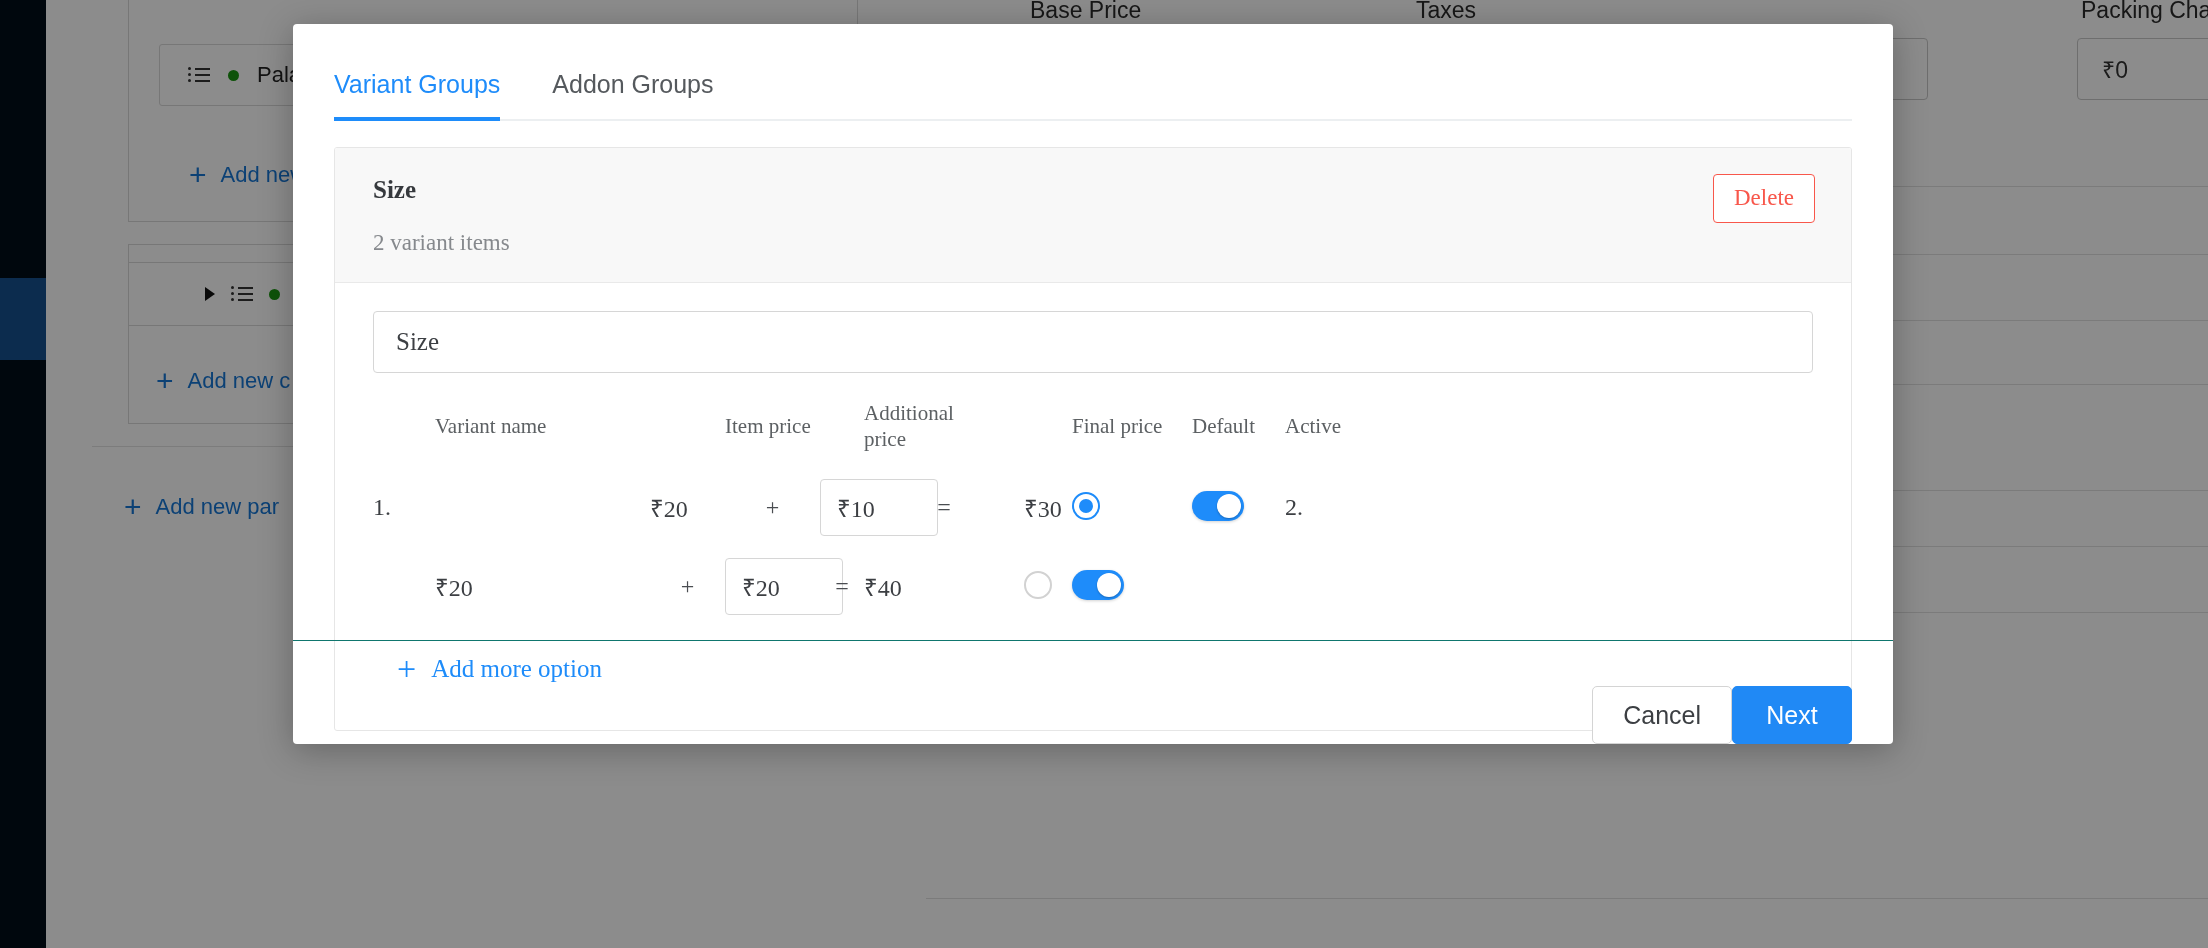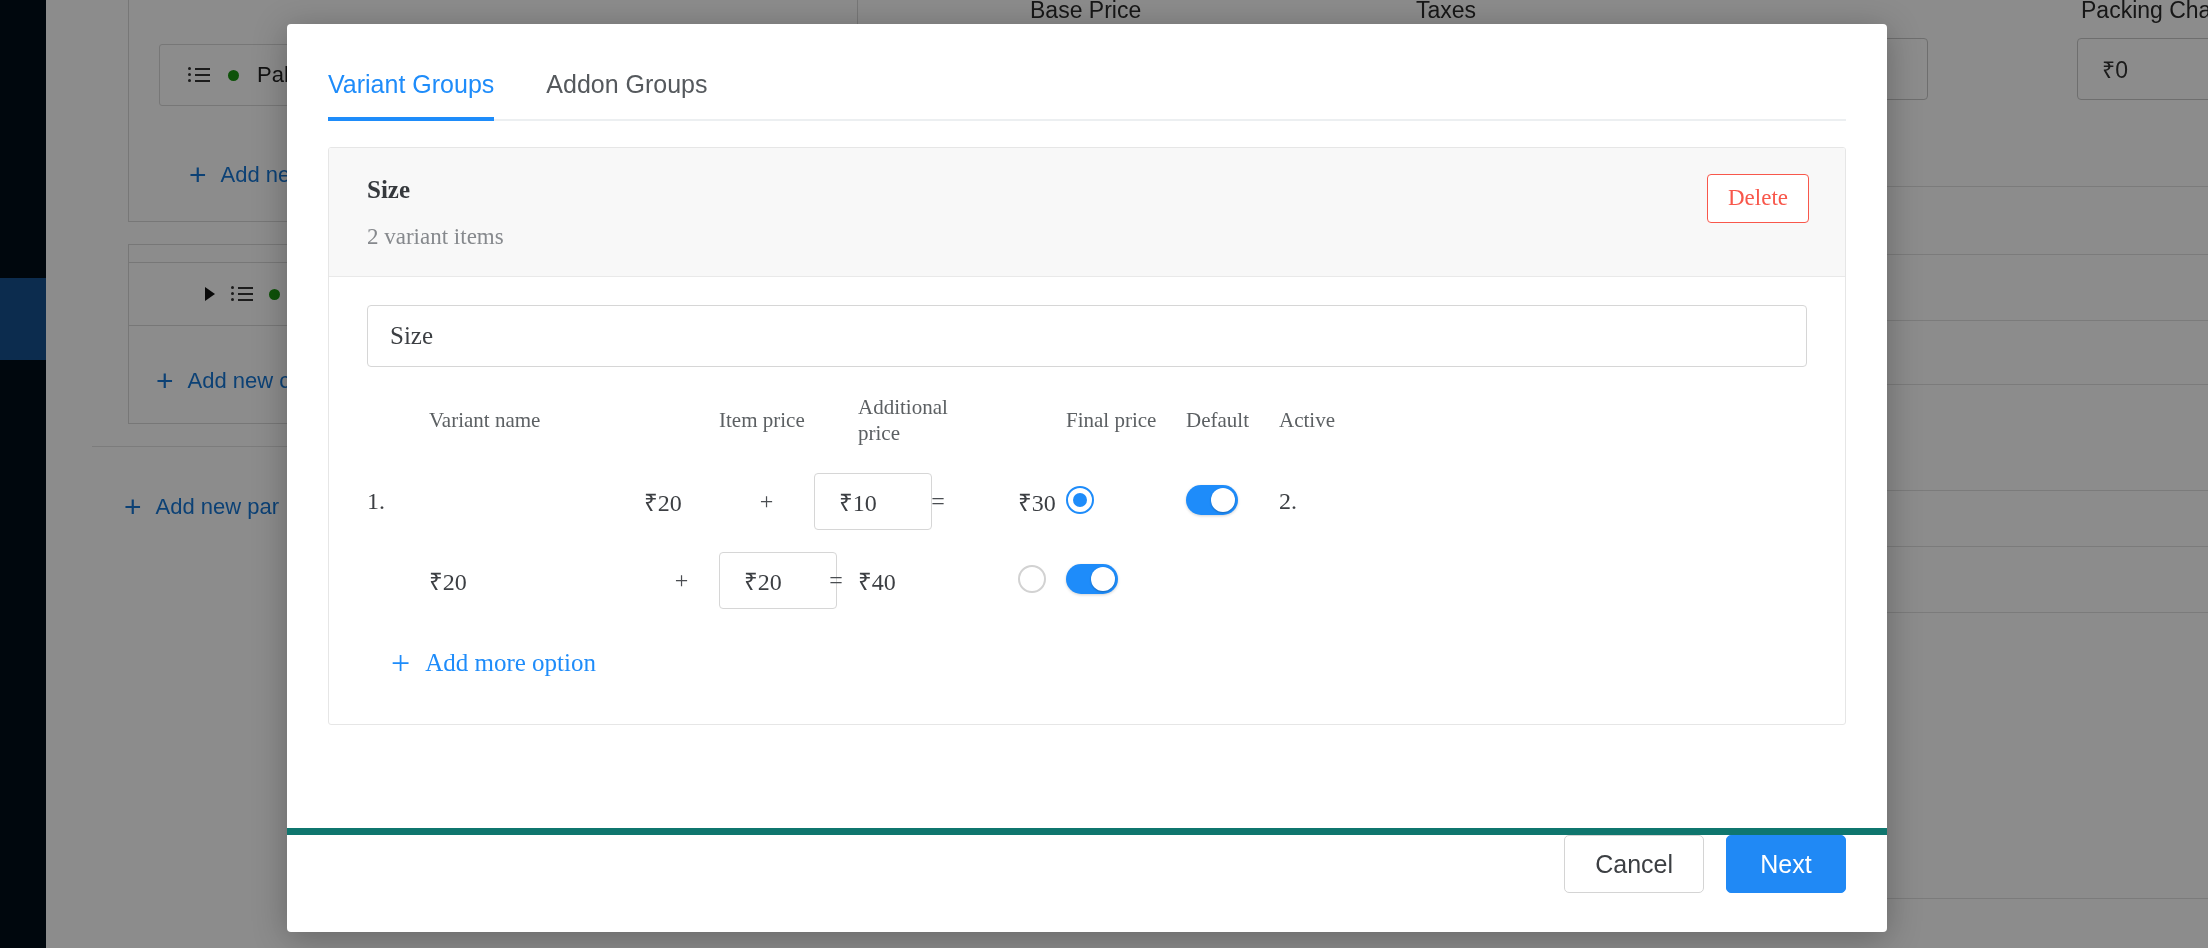--- a/index.html
+++ b/index.html
@@ -125,22 +125,22 @@
 
   
   #veil {
     position: absolute; inset: 0;
     background: rgba(0,0,0,0.45);
   }
 
   
   #modal {
     position: absolute;
-    left: 287px; top: 24px;
-    width: 1600px; height: 908px;
+    left: 293px; top: 24px;
+    width: 1600px; height: 720px;
     background: #ffffff;
     border-radius: 4px;
     box-shadow: 0 6px 34px rgba(0,0,0,0.28);
     overflow: hidden;
   }
 
   .tabs {
     position: relative;
     height: 97px;
     padding-left: 41px;
@@ -186,21 +186,21 @@
     border-bottom: 1px solid #e9e9e9;
     padding: 26px 36px 26px 38px;
     display: flex; align-items: flex-start; justify-content: space-between;
     min-height: 103px;
   }
   .group-title {
     font-size: 25px; font-weight: bold; color: #36393d;
     line-height: 1.25;
   }
   .group-sub {
-    font-size: 23px; color: #86898d; margin-top: 19px; text-align: right;
+    font-size: 23px; color: #86898d; margin-top: 25px; text-align: right;
   }
   .delete-btn {
     border: 1px solid #f8574b;
     color: #f8574b;
     background: #fff;
     border-radius: 4px;
     font-size: 23px;
     font-family: inherit;
     padding: 9px 20px;
     cursor: pointer;
@@ -254,21 +254,21 @@
     font-size: 24px; color: #3c3f43; white-space: nowrap;
   }
   .vop {
     font-size: 24px; color: #4a4d51; text-align: center;
   }
   .vadd-input {
     width: 118px; height: 57px;
     border: 1px solid #d6d6d6; border-radius: 4px;
     background: #fff;
     font-size: 24px; font-family: inherit; color: #3c3f43;
-    padding: 0 24px;
+    padding: 0 16px;
     outline: none;
   }
   .vcell { padding: 11px 0; }
 
   .radio {
     width: 28px; height: 28px;
     border-radius: 50%;
     border: 2px solid #d2d2d2;
     background: #fff;
     display: inline-block;
@@ -310,23 +310,22 @@
     font-family: inherit;
     cursor: pointer;
     padding: 0 0 0 24px;
   }
   .add-more .plus { font-size: 34px; font-weight: 300; line-height: 1; }
 
   .modal-footer {
     position: absolute;
     left: 0; right: 0; bottom: 0;
     height: 104px;
-    border-top: 7px solid #0f766e;
-    display: flex; align-items: flex-start; justify-content: flex-end;
-    gap: 22px;
+    border-top: 1px solid #0f766e;
+    display: flex; align-items: flex-end; justify-content: flex-end;
     padding-right: 41px;
   }
   .btn {
     font-family: inherit;
     font-size: 25px;
     border-radius: 5px;
     cursor: pointer;
     height: 58px;
     padding: 0 30px;
   }

